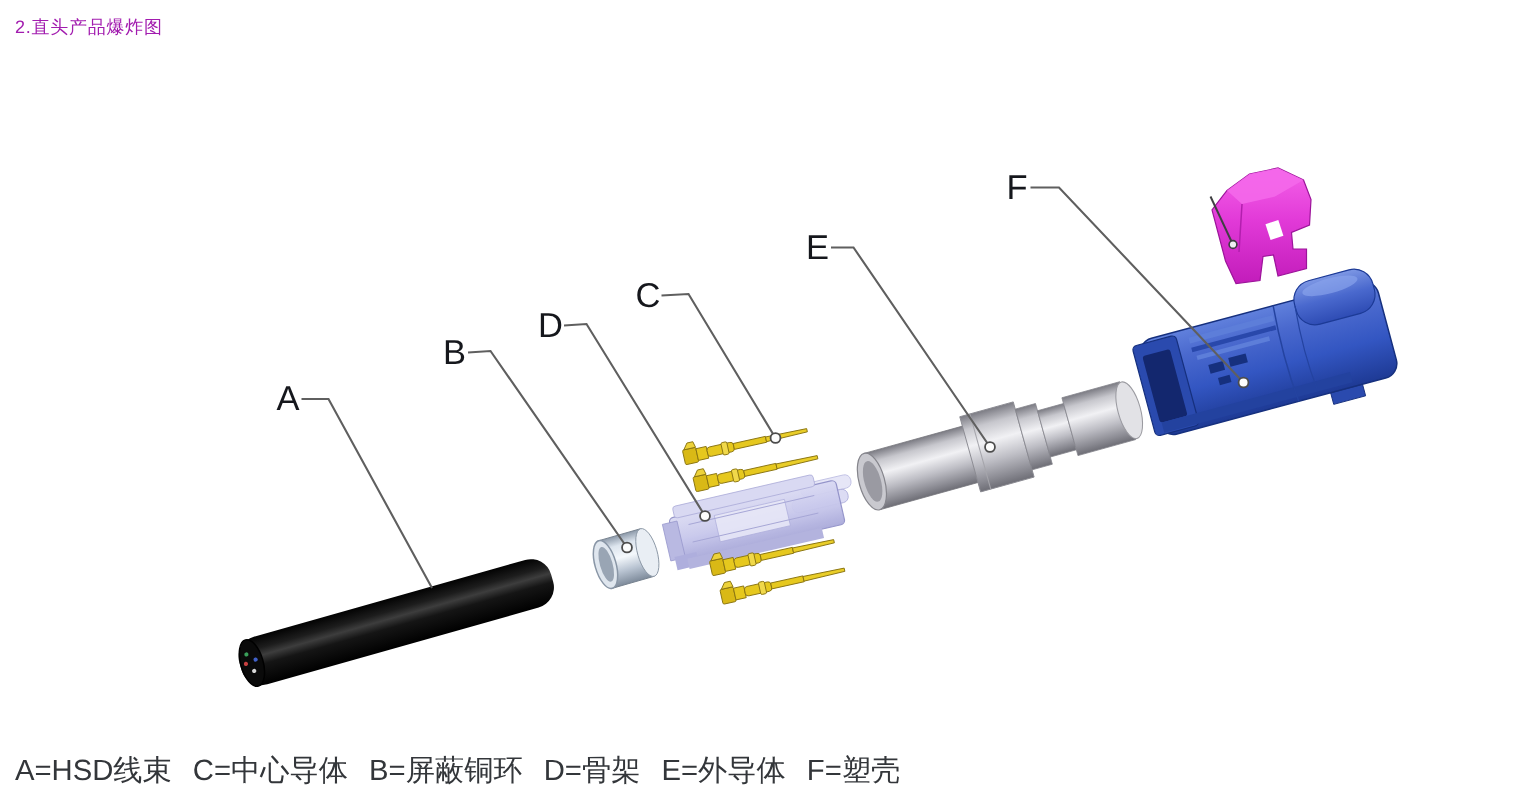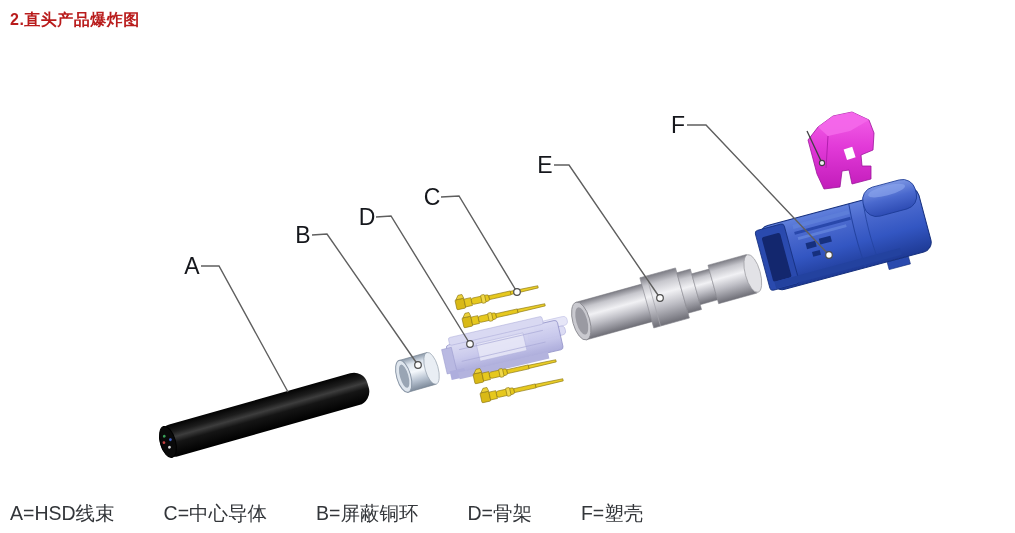--- a/index.html
+++ b/index.html
@@ -1,25 +1,25 @@
 <!DOCTYPE html>
 <html><head>
 <meta charset="utf-8">
 <style>
   html,body{margin:0;padding:0;background:#fff;}
   body{width:1015px;height:533px;overflow:hidden;position:relative;
        font-family:"Liberation Sans","DejaVu Sans",sans-serif;}
   .page{position:absolute;inset:0;background:#ffffff;}
-  .doc-title{position:absolute;left:10px;top:10px;font-size:16px;font-weight:bold;
-             color:#b91c1c;letter-spacing:0.5px;}
+  .doc-title{position:absolute;left:10px;top:10px;font-size:12px;font-weight:normal;
+             color:#a21caf;letter-spacing:0.5px;}
   .figure{position:absolute;left:0;top:40px;width:1015px;height:450px;}
   .figure svg{position:absolute;left:0;top:0;}
   .callout{position:absolute;transform:translate(-50%,-50%);font-size:23px;
            font-weight:500;color:#15171c;line-height:1;}
-  .legend{position:absolute;left:10px;top:500px;display:flex;gap:49px;
+  .legend{position:absolute;left:10px;top:500px;display:flex;gap:14px;
           font-size:19.5px;color:#33363a;white-space:nowrap;}
 </style>
 </head>
 <body>
 
 <div class="page">
 
   <div class="doc-title">2.直头产品爆炸图</div>
 
   <div class="figure">
@@ -180,16 +180,17 @@
     <div class="callout" style="left:367px;top:177px">D</div>
     <div class="callout" style="left:545px;top:125px">E</div>
     <div class="callout" style="left:678px;top:85px">F</div>
   </div>
 
   <div class="legend">
     <span>A=HSD线束</span>
     <span>C=中心导体</span>
     <span>B=屏蔽铜环</span>
     <span>D=骨架</span>
+    <span>E=外导体</span>
     <span>F=塑壳</span>
   </div>
 
 </div>
 
 </body></html>

